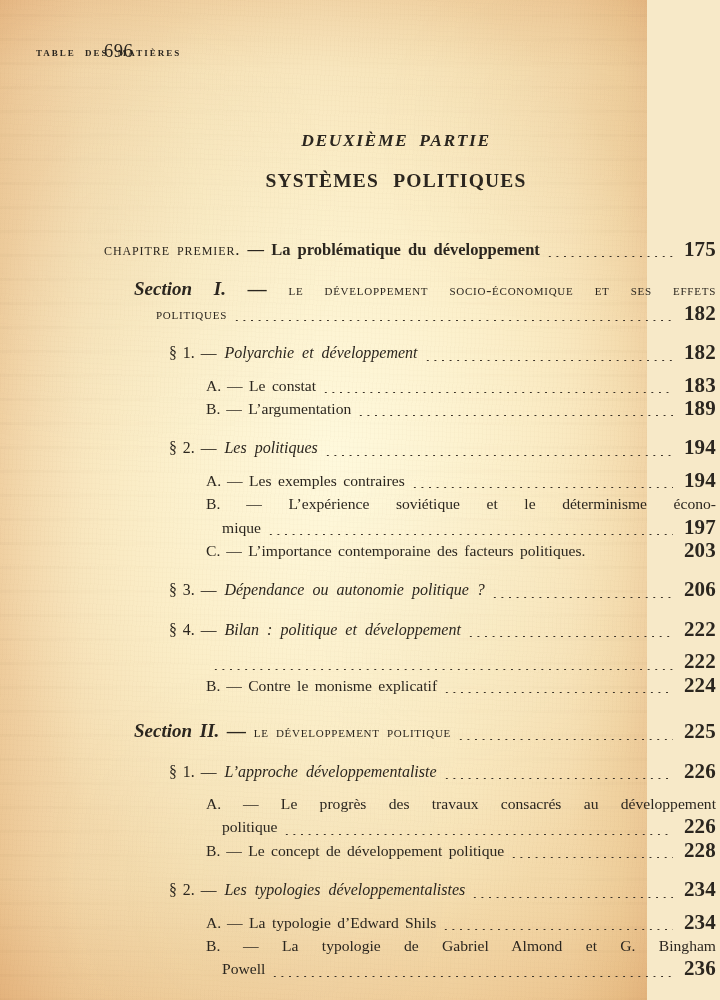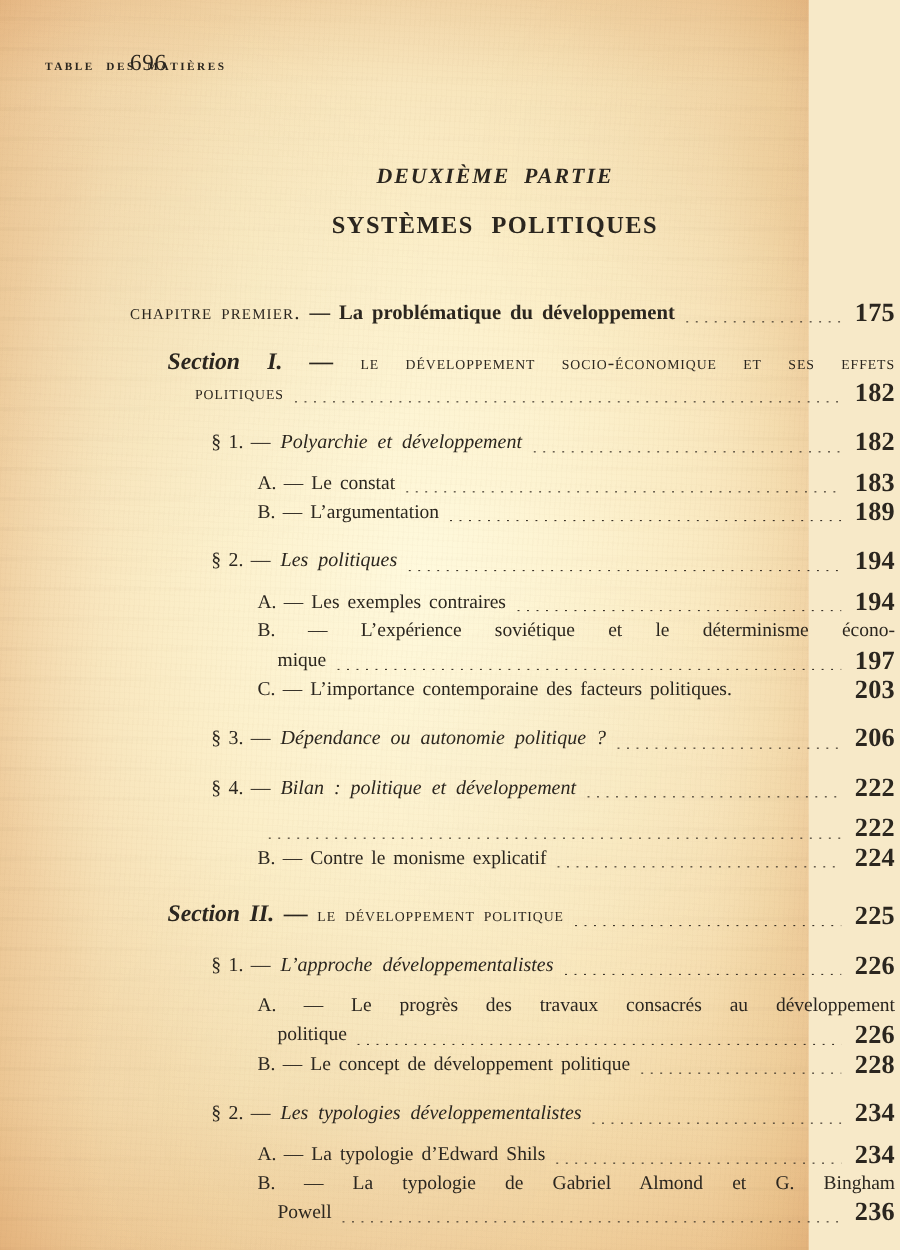--- a/index.html
+++ b/index.html
@@ -377,21 +377,21 @@
 
       <div class="entry lvl-sec">
         <span class="body"><span class="sec-label">Section II.</span><span class="sec-label">&nbsp;</span><span class="sec-label">—</span><span class="sec-label">&nbsp;</span><span class="sec-text">LE DÉVELOPPEMENT POLITIQUE</span></span>
         <span class="lead"></span>
         <span class="pg">225</span>
       </div>
 
       <div class="gap-md"></div>
 
       <div class="entry lvl-par">
-        <span class="body"><span class="par-label">§ 1. —</span><span class="par-title">&nbsp;</span><span class="par-title">L’approche développementalistes</span></span>
+        <span class="body"><span class="par-label">§ 1. —</span><span class="par-title">&nbsp;</span><span class="par-title">L’approche développementaliste</span></span>
         <span class="lead"></span>
         <span class="pg">226</span>
       </div>
 
       <div class="gap-sm"></div>
 
       <div class="entry wrap lvl-sub">
         <span class="l1"><span class="sub-label">A. —</span><span class="sub-title">&nbsp;</span><span class="sub-title">Le progrès des travaux consacrés au développement</span></span>
         <span class="l2">
           <span class="cont sub-title indent-sub">politique</span>

